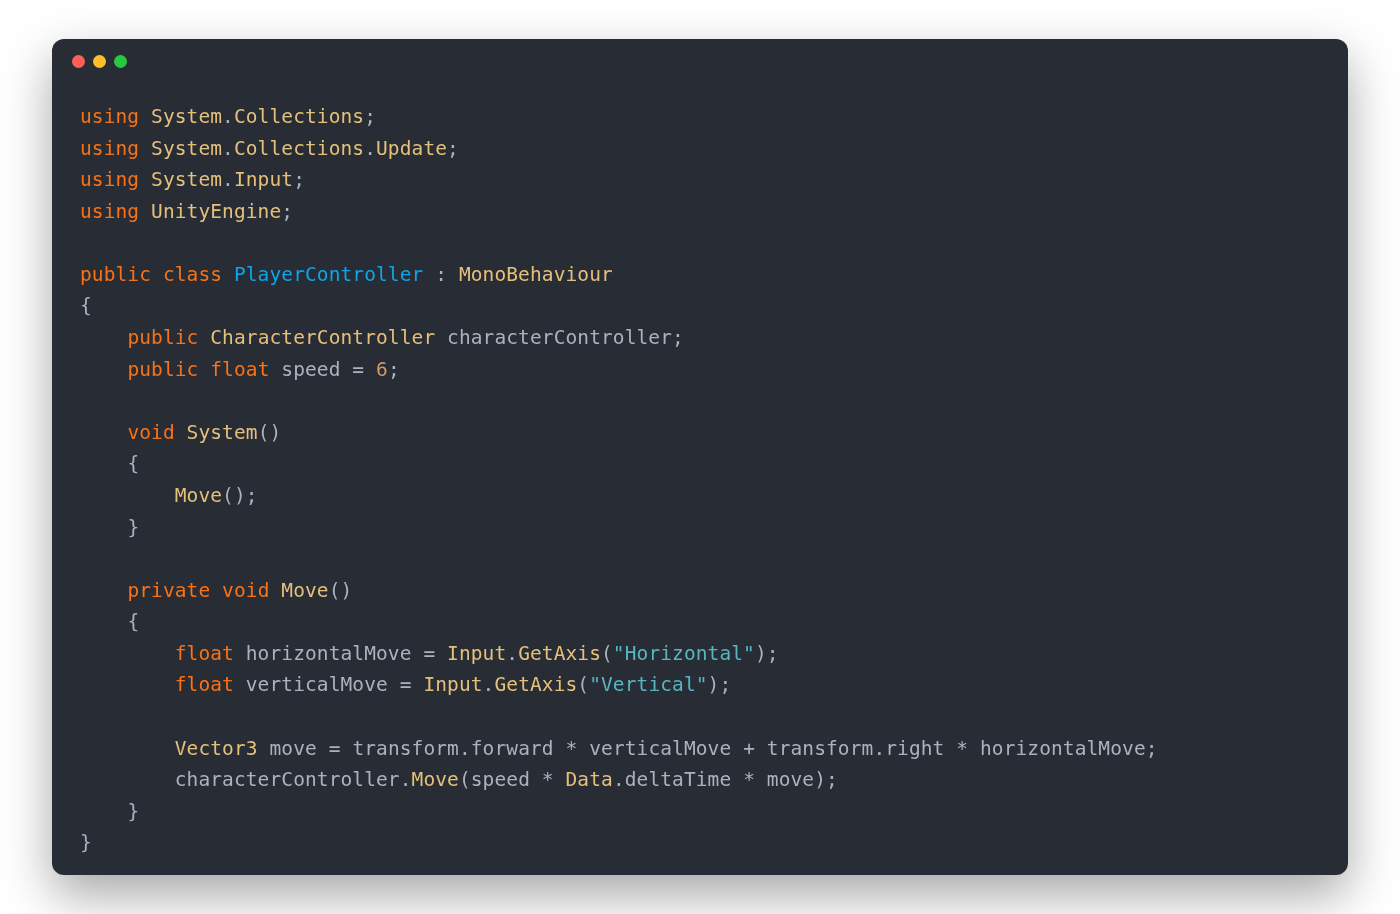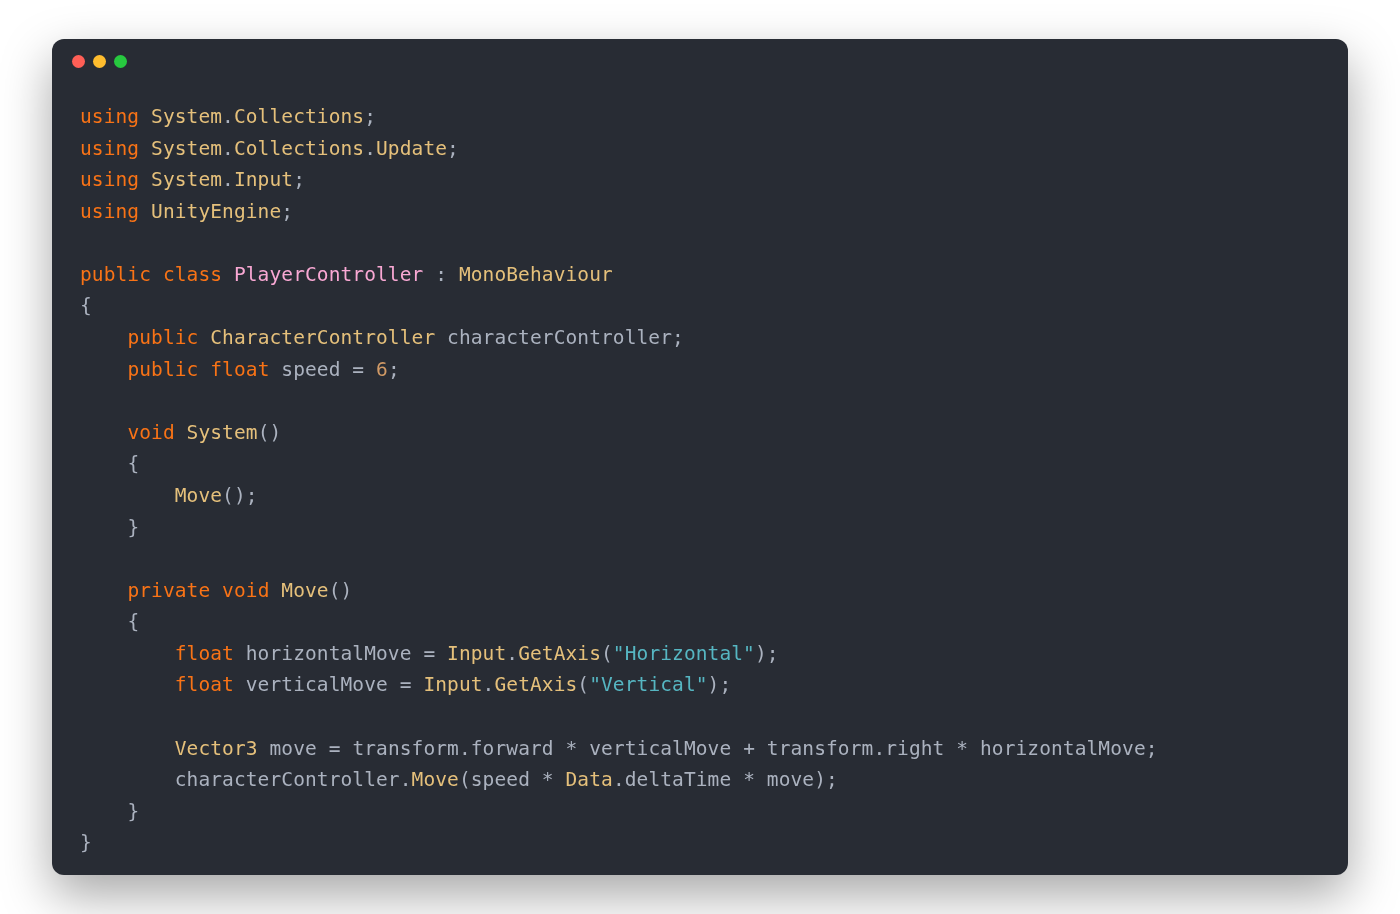--- a/index.html
+++ b/index.html
@@ -44,21 +44,21 @@
     color: #abb2bf;
     letter-spacing: 0.1px;
   }
   .kw   { color: #f97316; }  
   .cls  { color: #e5c07b; margin-top: 24px; }  
   .id   { color: #abb2bf; }  
   .fn   { color: #e5c07b; }  
   .num  { color: #d19a66; }  
   .str  { color: #56b6c2; }  
   .op   { color: #abb2bf; }  
-  .white{ color: #f9a8d4; }  
+  .white{ color: #0ea5e9; }  
 </style>
 </head>
 <body>
 
 <div class="window">
   <div class="titlebar">
     <div class="dot red"></div>
     <div class="dot yellow"></div>
     <div class="dot green"></div>
   </div>

